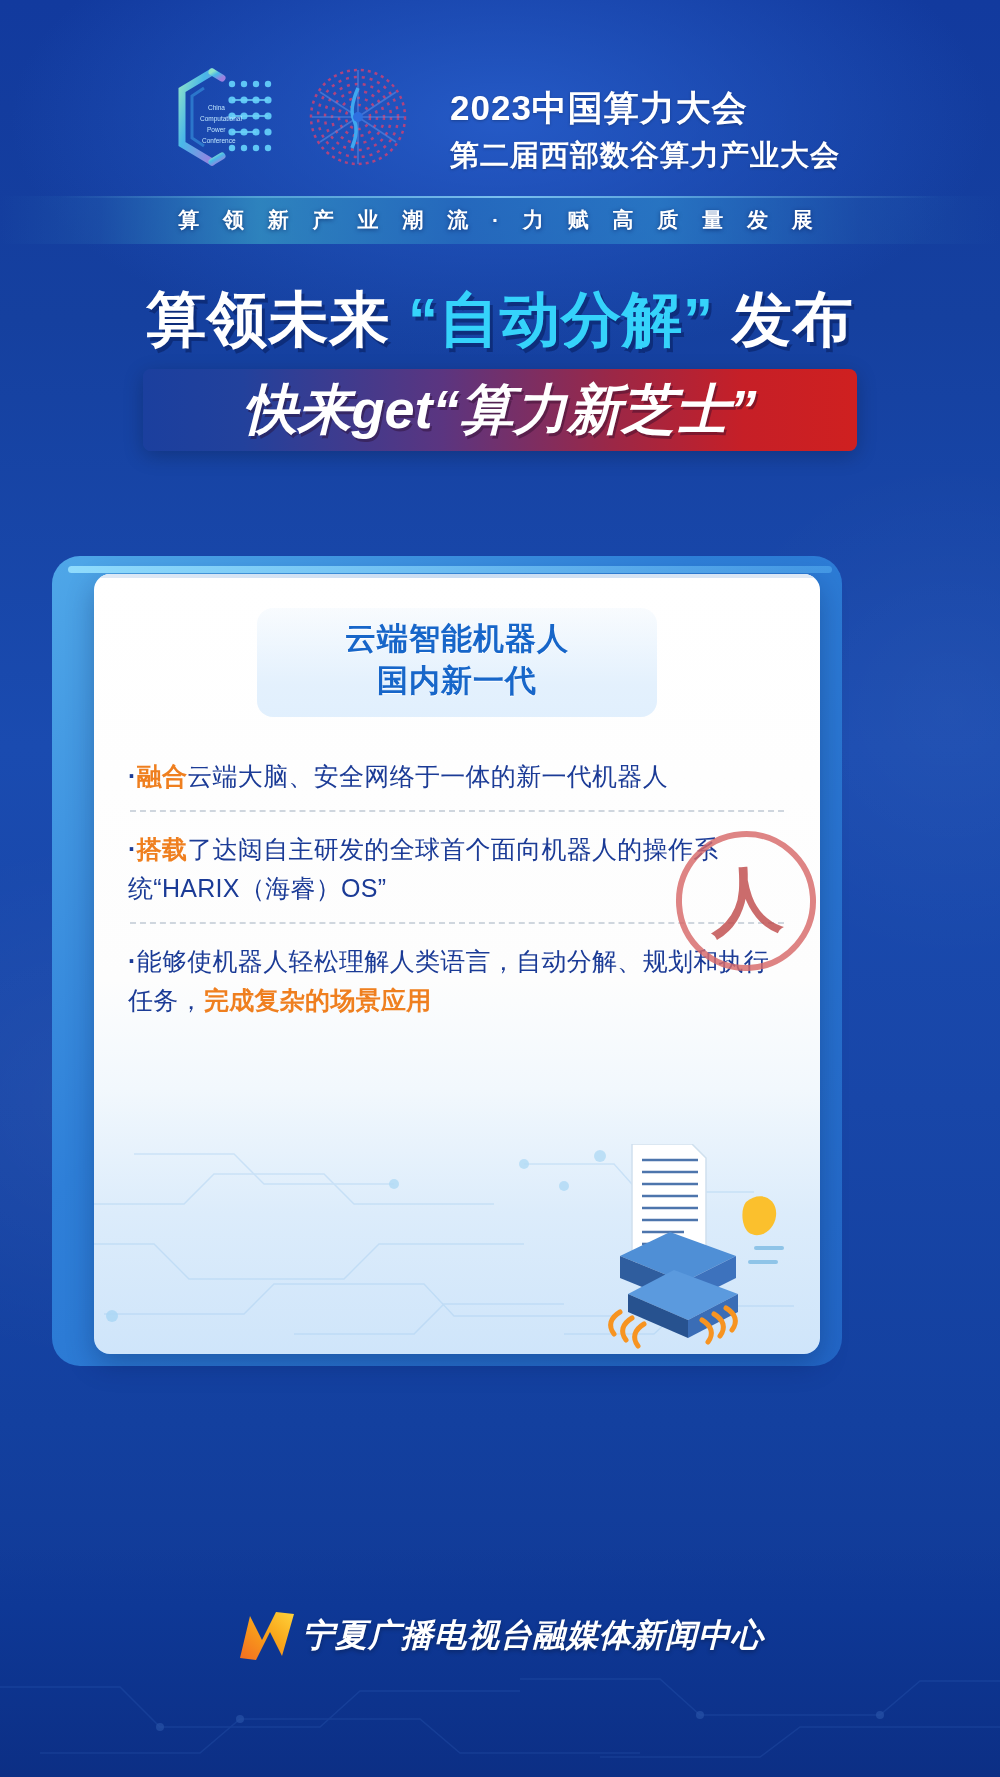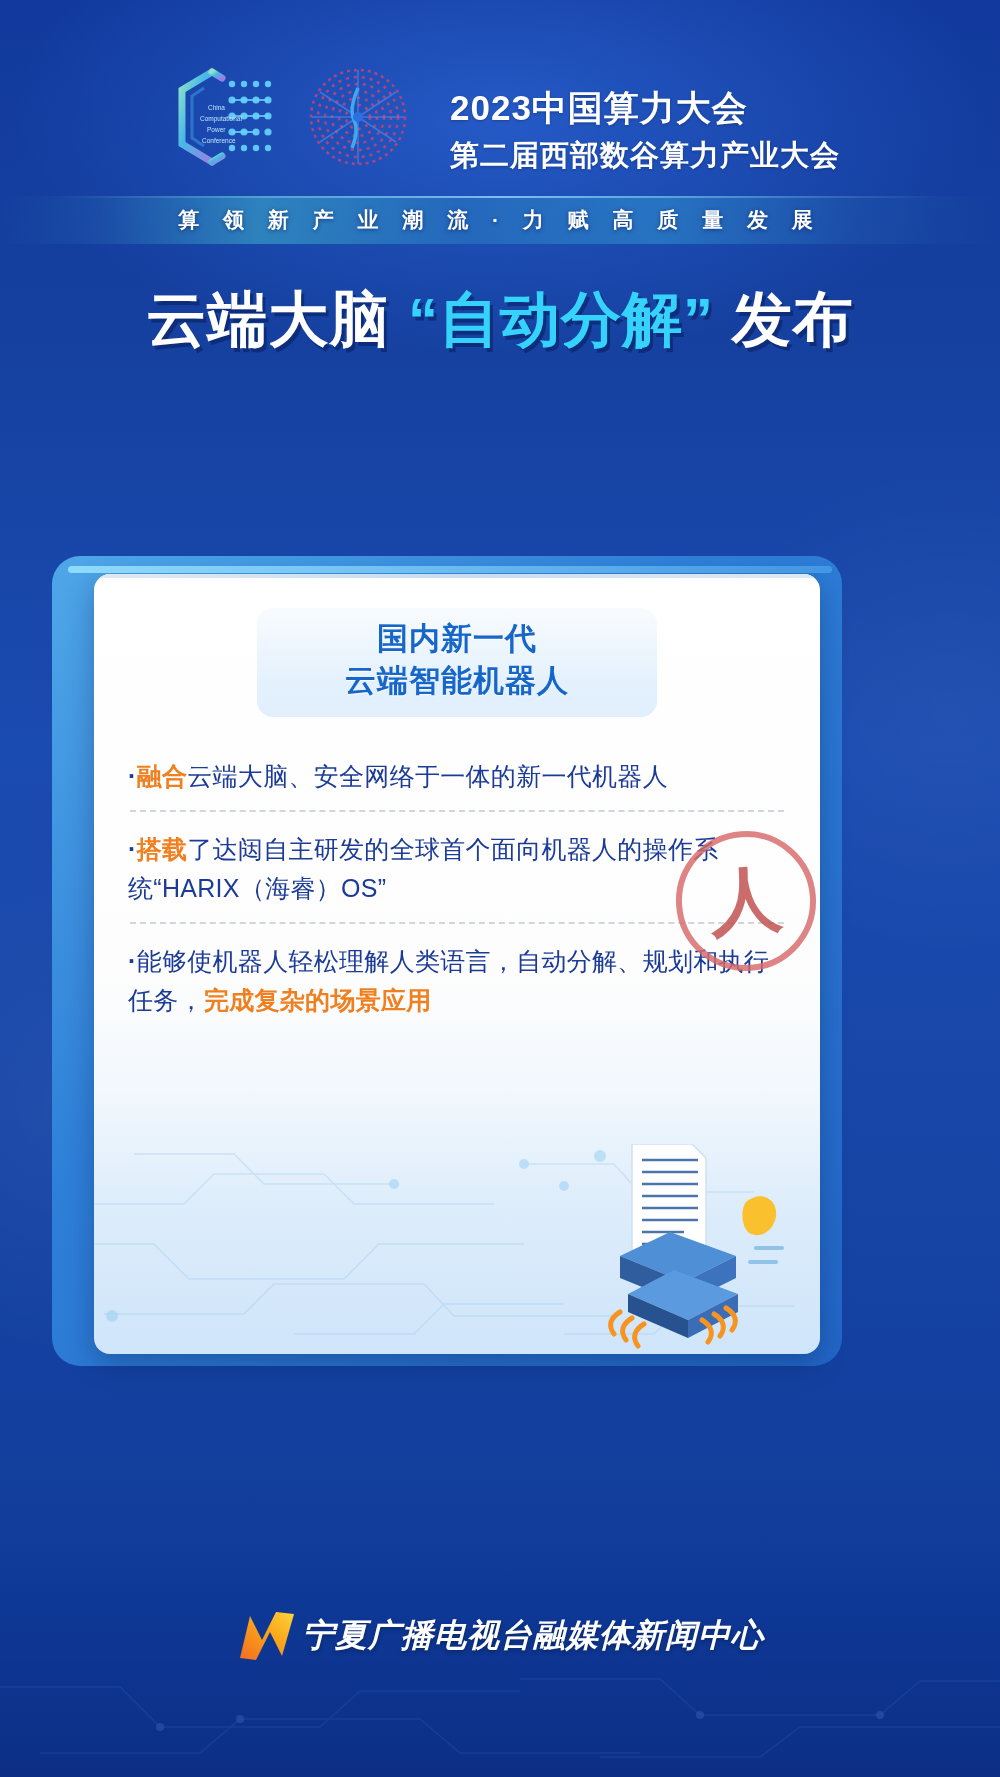--- a/index.html
+++ b/index.html
@@ -258,33 +258,36 @@
       </div>
     </div>
   </div>
 
   <div class="slogan-bar">
     <div class="slogan-text">算 领 新 产 业 潮 流 · 力 赋 高 质 量 发 展</div>
   </div>
 
   <div class="title-wrap">
     <div class="title-line1">
-      <span class="tl-white">云端大脑</span>
+      <span class="tl-white">算领未来</span>
       <span class="tl-cyan">“自动分解”</span>
       <span class="tl-white">发布</span>
     </div>
+    <div class="title-line2-band">
+      <span class="title-line2">快来get“算力新芝士”</span>
+    </div>
   </div>
 
   <div class="card-outer">
     <div class="card">
       <div class="card-topline"></div>
 
       <div class="card-badge">
+        <span class="bt">云端智能机器人</span>
         <span class="bt">国内新一代</span>
-        <span class="bt">云端智能机器人</span>
       </div>
 
       <div class="bullets">
 
         <div class="bullet">
           <p>
             <span class="dot">·</span><span class="hl">融合</span><span>云端大脑、安全网络于一体的新一代机器人</span>
           </p>
         </div>
 

